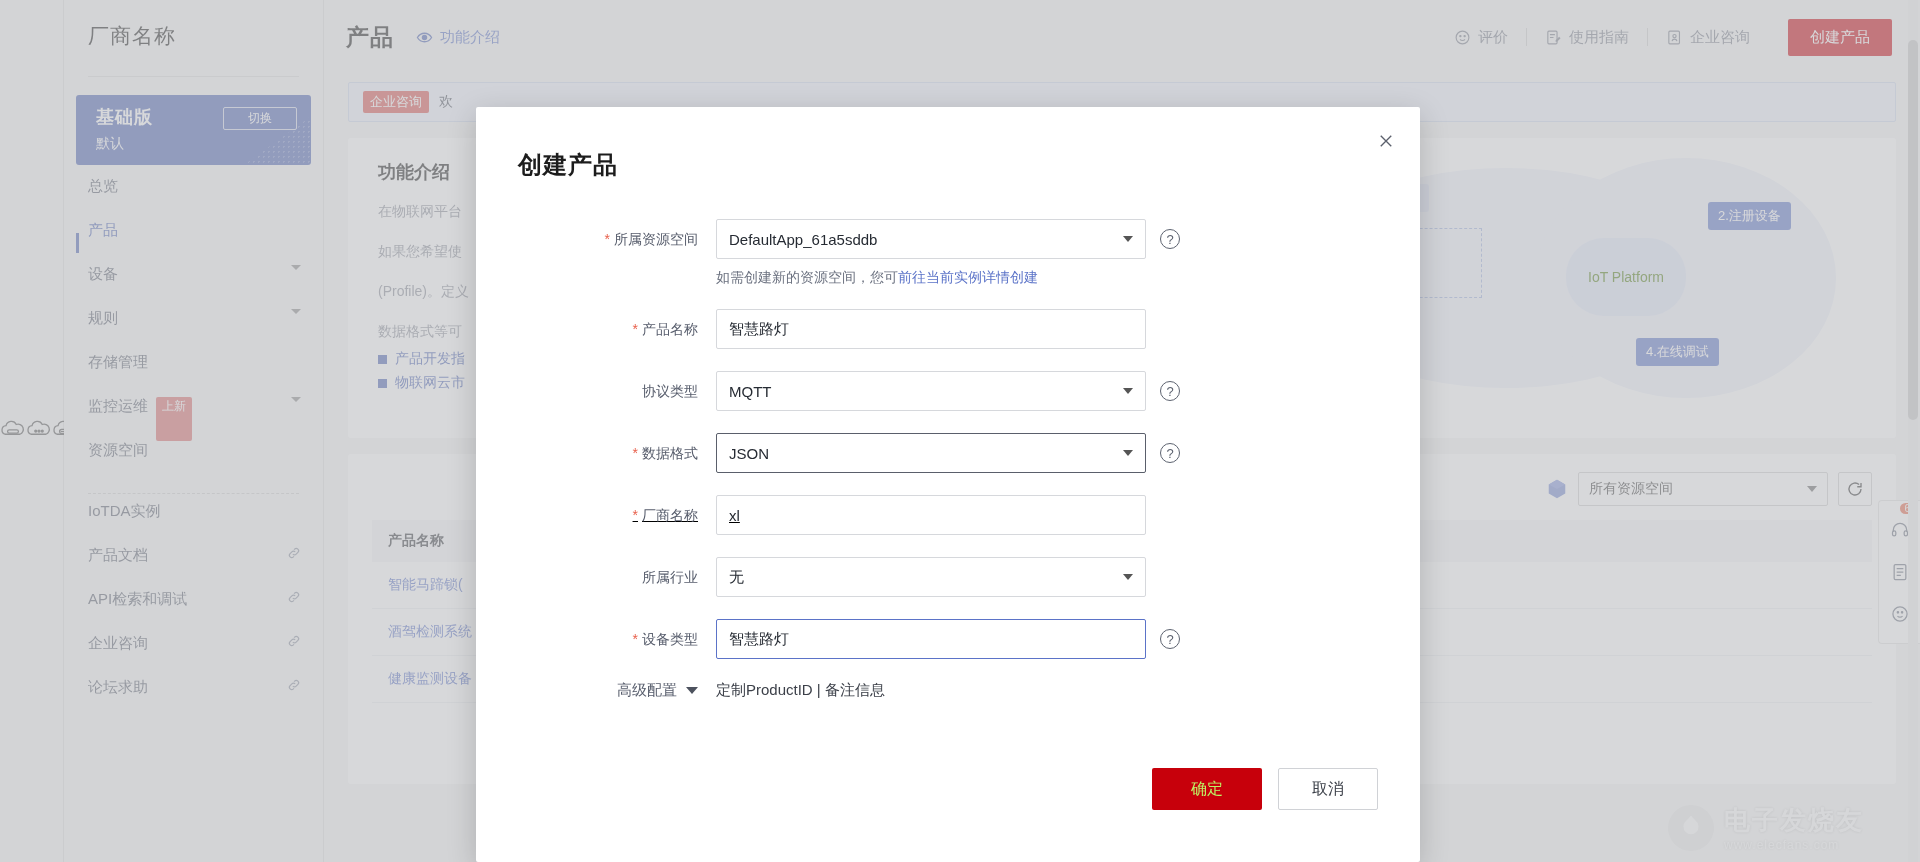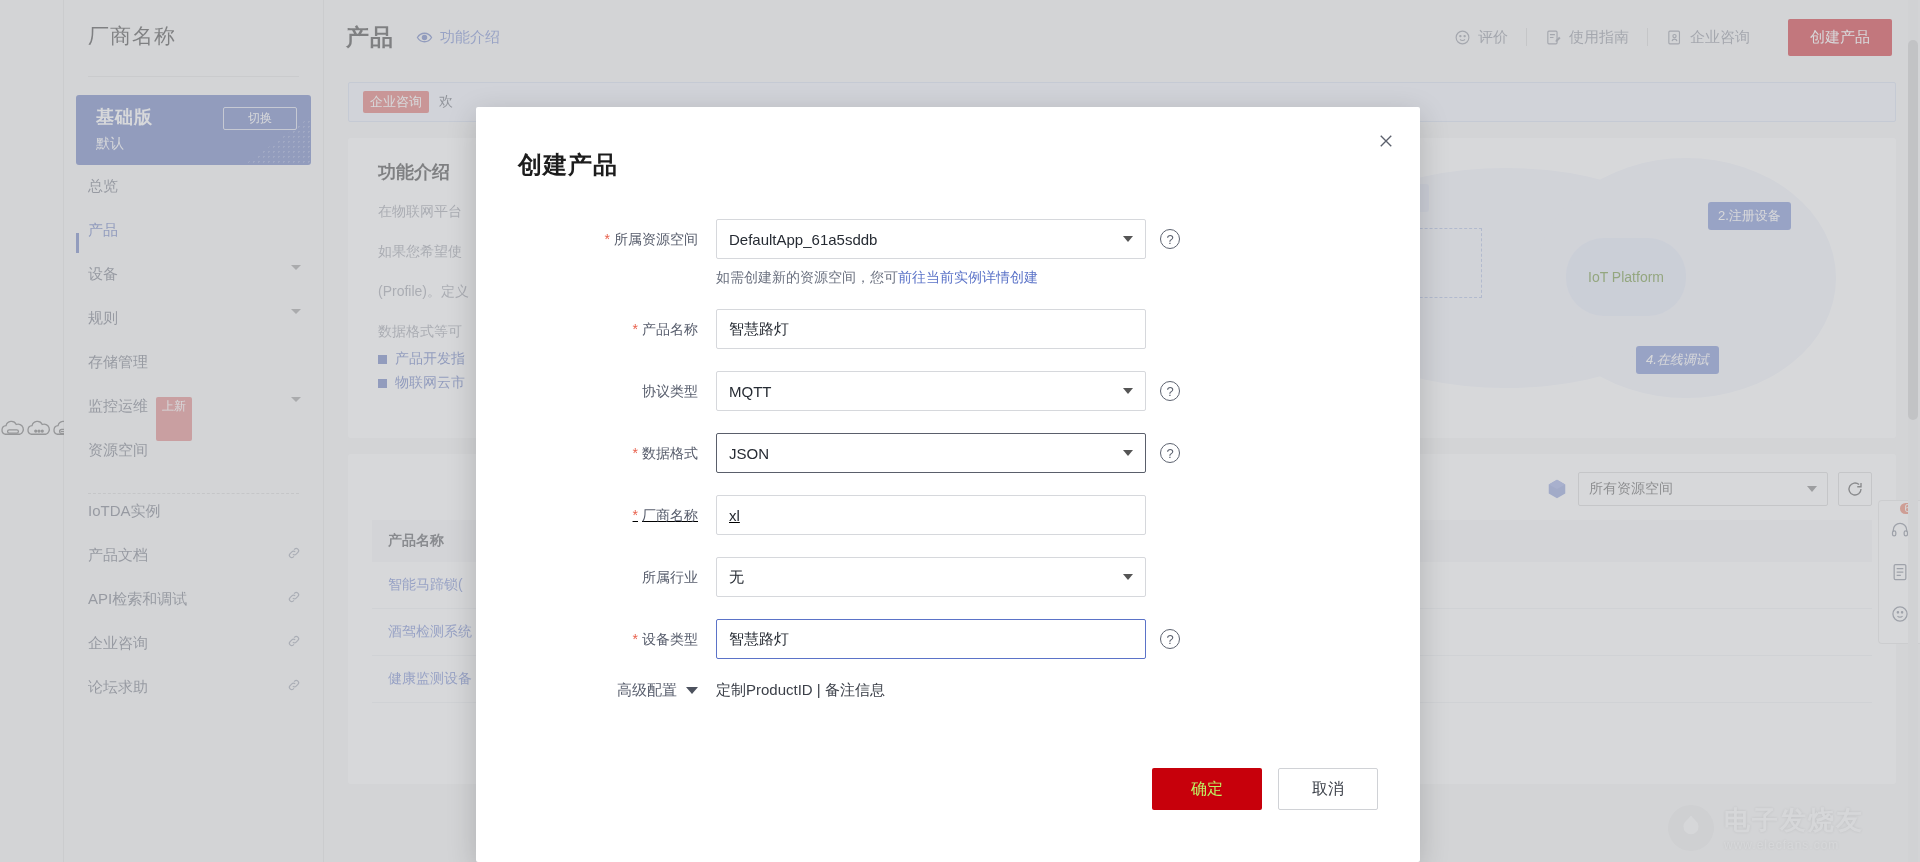--- a/index.html
+++ b/index.html
@@ -420,21 +420,21 @@
           <div class="blob" style="left:300px;top:0px;width:300px;height:240px;"></div>
           <div class="cloudbox" style="left:330px;top:80px;">
             <span>IoT Platform</span>
           </div>
           <div class="chip-lite" style="left:108px;top:26px;">编解码插件</div>
           <div class="chip-lite" style="left:40px;top:70px;">dec</div>
           <div class="chip-lite" style="left:40px;top:128px;">pic</div>
           <div class="chip-lite" style="left:86px;top:170px;">消息管道</div>
           <div class="chip-lite" style="left:118px;top:250px;">开发</div>
           <div class="chip" style="left:472px;top:44px;">2.注册设备</div>
-          <div class="chip" style="left:400px;top:188px;font-style:italic;">4.在线调试</div>
+          <div class="chip" style="left:400px;top:180px;">4.在线调试</div>
           <div class="dashbox" style="left:154px;top:70px;width:92px;height:70px;"></div>
         </div>
       </div>
 
       <div class="listcard">
         <div class="list-toolbar">
           <svg class="cube" viewBox="0 0 24 24" fill="#5b73c8">
               <path d="M12 2 3 7v10l9 5 9-5V7z" opacity=".85"></path>
               <path d="M12 2 3 7l9 5 9-5z" fill="#8596dd"></path>
             </svg>

